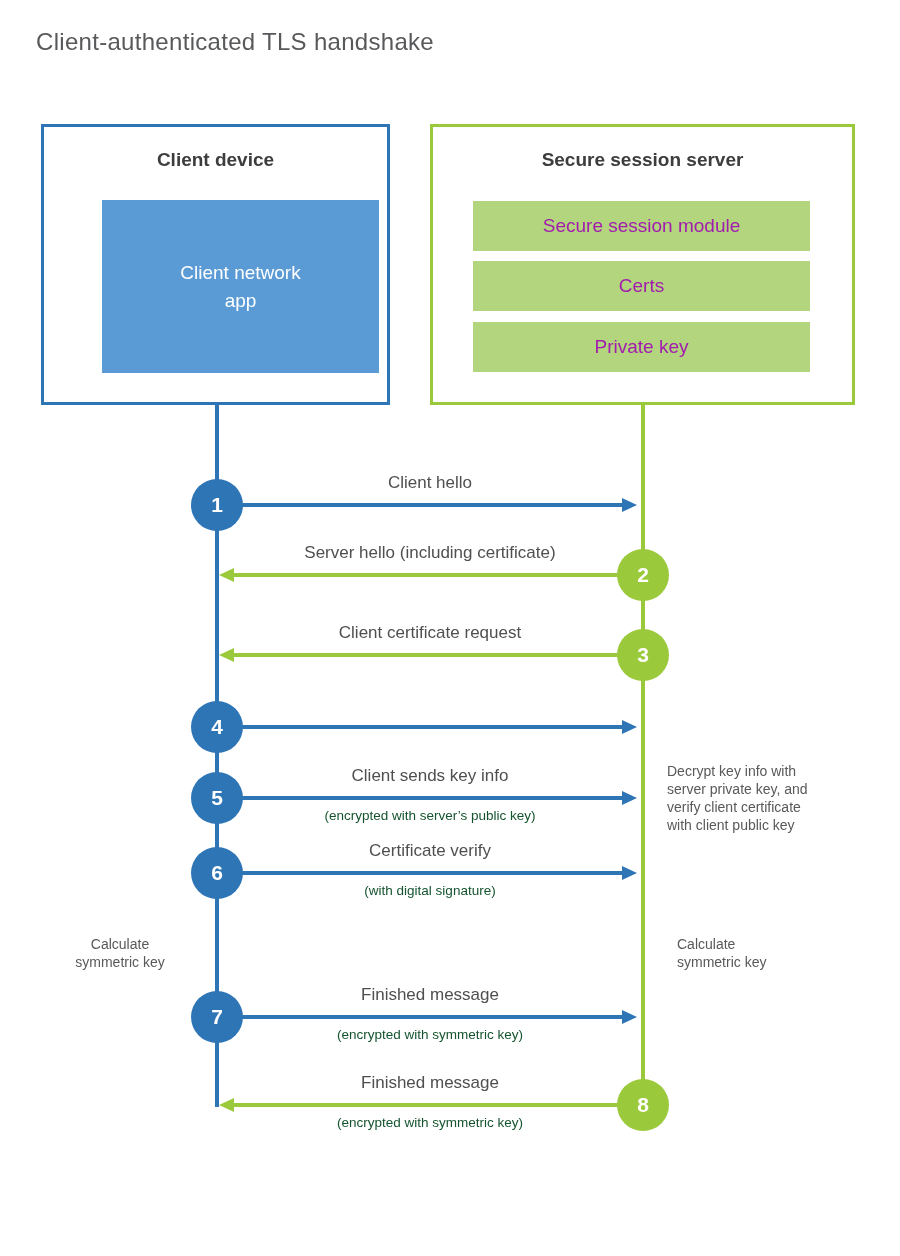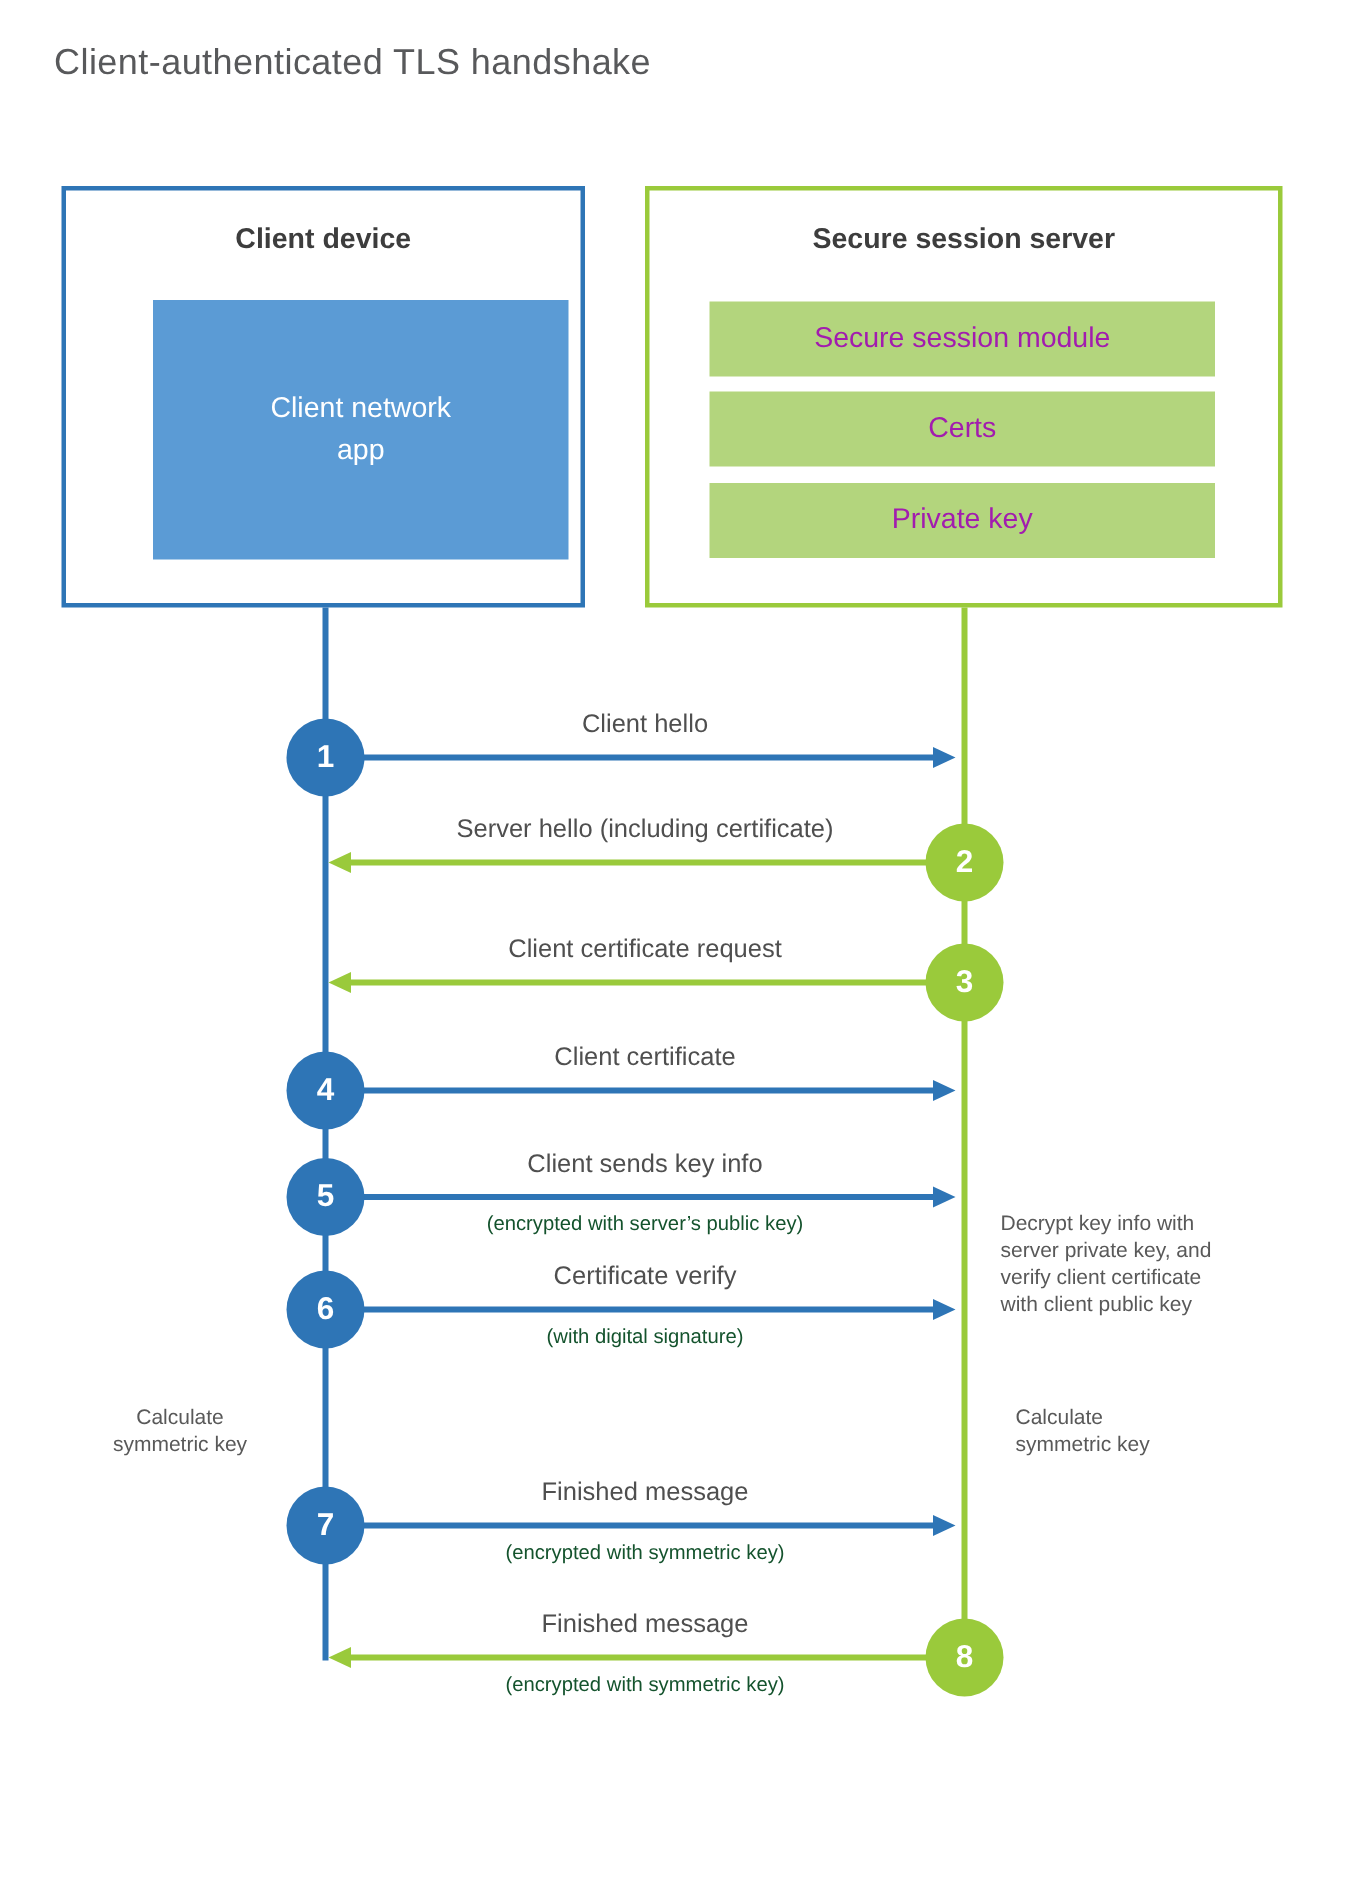--- a/index.html
+++ b/index.html
@@ -29,21 +29,21 @@
   .head-left{border-right:15px solid #9aca3b;}
   .circle{position:absolute;width:52px;height:52px;border-radius:50%;display:flex;
           align-items:center;justify-content:center;color:#fff;font-size:21px;font-weight:bold;}
   .blue-fill{background:#2e75b6;}
   .green-fill{background:#9aca3b;}
   .step-label{position:absolute;left:230px;width:400px;text-align:center;
               font-size:17px;color:#4f4f4f;}
   .step-sub{position:absolute;left:230px;width:400px;text-align:center;
             font-size:13.5px;color:#14532d;}
   .note{position:absolute;font-size:14px;color:#595959;line-height:1.28;white-space:pre-line;}
-  .decrypt-note{left:667px;top:763px;width:185px;margin-top:44px;}
+  .decrypt-note{left:667px;top:763px;width:185px;}
   .calc-left{left:54px;top:936px;width:132px;text-align:center;}
   .calc-right{left:677px;top:936px;width:150px;text-align:left;}
 </style>
 </head>
 <body>
 
 <div class="canvas">
 
   <h1 class="title">Client-authenticated TLS handshake</h1>
 
@@ -77,21 +77,20 @@
     <span>2</span>
   </div>
 
   <div class="step-label" style="top:623px">Client certificate request</div>
   <div class="arrow-line green-bg" style="left:234px;width:409px;top:653px"></div>
   <div class="arrow-head head-left" style="left:219px;top:648px"></div>
   <div class="circle green-fill" style="left:617px;top:629px">
     <span>3</span>
   </div>
 
-  <div class="step-label" style="top:695px">Client certificate</div>
   <div class="arrow-line blue-bg" style="left:217px;width:405px;top:725px"></div>
   <div class="arrow-head head-right" style="left:622px;top:720px"></div>
   <div class="circle blue-fill" style="left:191px;top:701px">
     <span>4</span>
   </div>
 
   <div class="step-label" style="top:766px">Client sends key info</div>
   <div class="arrow-line blue-bg" style="left:217px;width:405px;top:796px"></div>
   <div class="arrow-head head-right" style="left:622px;top:791px"></div>
   <div class="step-sub" style="top:808px">(encrypted with server’s public key)</div>

